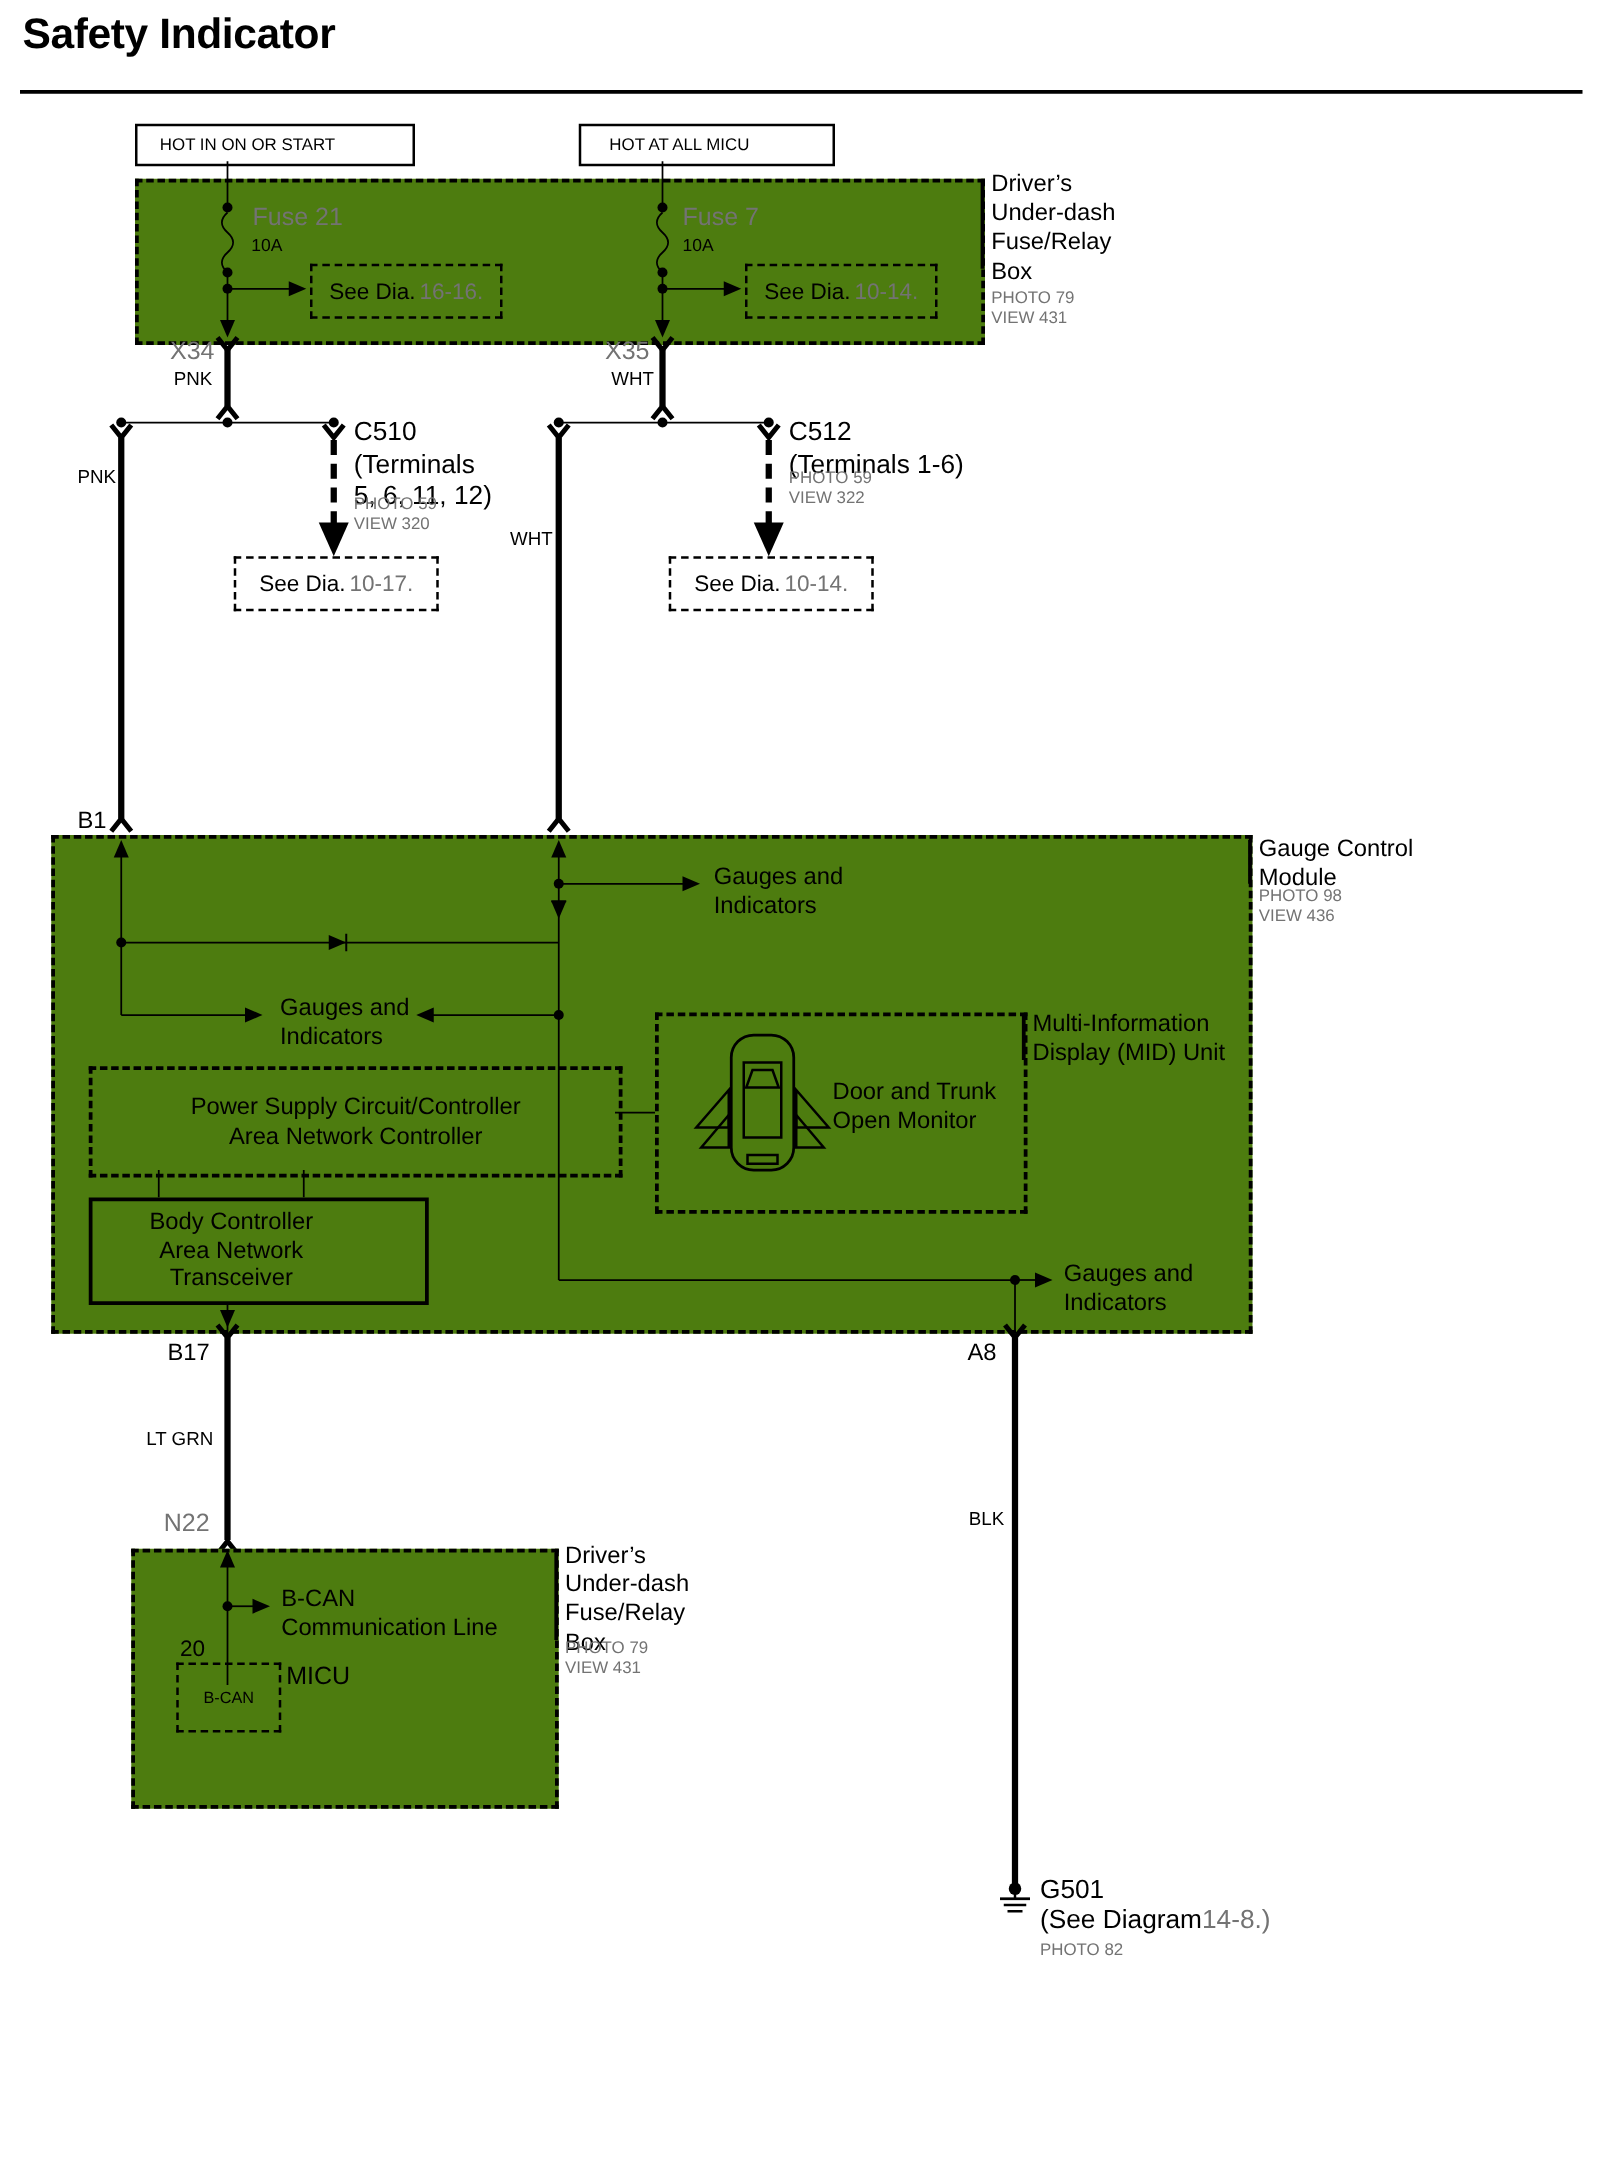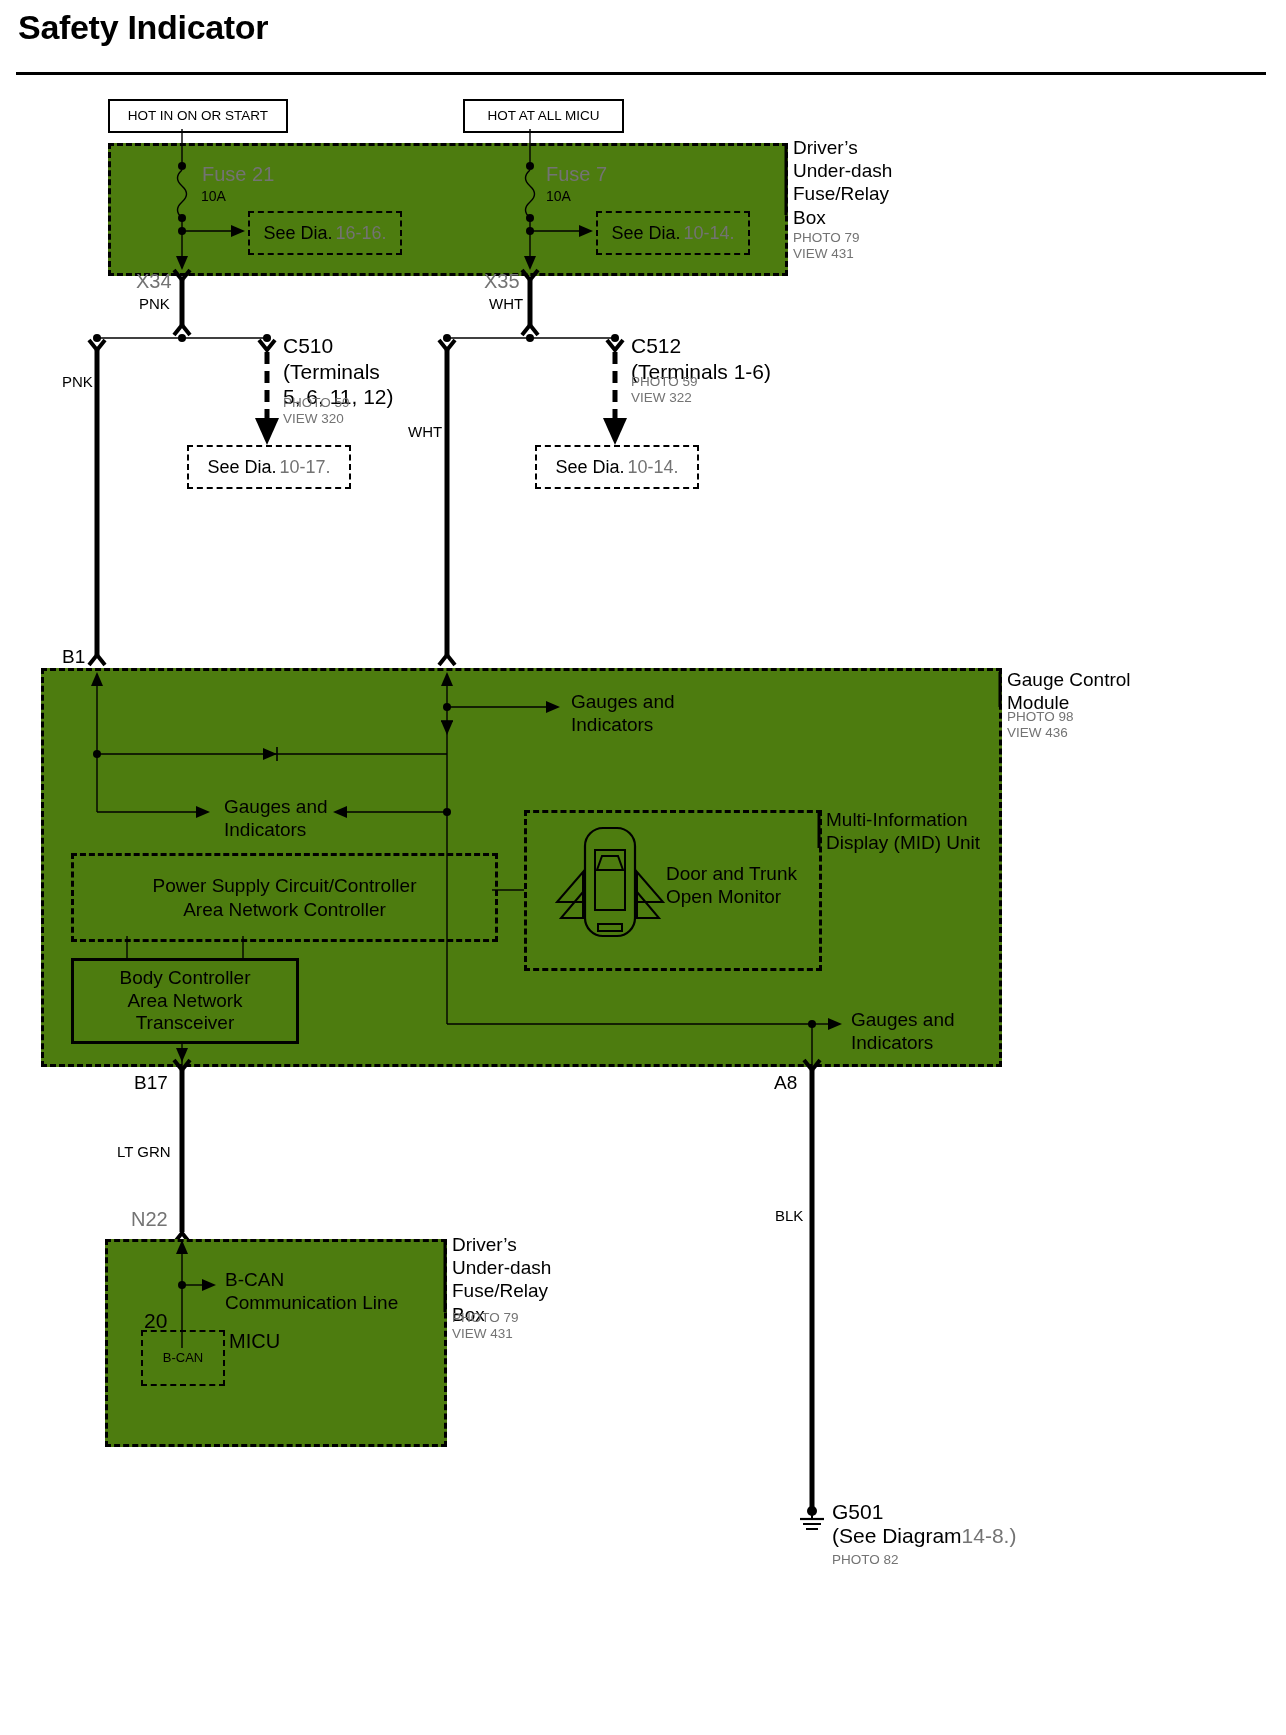--- a/index.html
+++ b/index.html
@@ -6,21 +6,21 @@
   body{width:1286px;height:1735px;position:relative;
        font-family:"Liberation Sans","DejaVu Sans",sans-serif;color:#000;}
   .abs{position:absolute;}
   .t{position:absolute;white-space:pre;line-height:1.12;}
   .blue{color:#737373;}
   .sm{font-size:13px;}
   .md{font-size:19px;}
   .lg{font-size:21px;}
   #title{left:18px;top:8px;font-size:34px;font-weight:bold;letter-spacing:-0.3px;}
   #rule{left:16px;top:72px;width:1250px;height:3px;background:#000;}
-  .box-solid{position:absolute;border:2px solid #000;background:#fff;}
+  .box-solid{position:absolute;border:2px solid #000;background:#fff;padding-left:44px;}
   .box-dash{position:absolute;border:3px dashed #000;}
   .shade{background:#4d7c0f;}
   .box-dash-thin{position:absolute;border:2px dashed #000;background:transparent;}
   .dot{position:absolute;width:8px;height:8px;border-radius:50%;background:#000;}
   svg{position:absolute;overflow:visible;}
 </style>
 </head>
 <body>
 
 <div class="t" id="title">Safety Indicator</div>
@@ -268,21 +268,21 @@
 <svg style="left:0;top:0;width:1286px;height:1735px;">
   <line x1="182" y1="1248" x2="182" y2="1348" stroke="#000" stroke-width="1.4"></line>
   <polygon points="182,1240 176,1254 188,1254" fill="#000"></polygon>
   <line x1="182" y1="1285" x2="204" y2="1285" stroke="#000" stroke-width="1.4"></line>
   <polygon points="216,1285 202,1279 202,1291" fill="#000"></polygon>
 </svg>
 <div class="dot" style="left:178px;top:1281px;"></div>
 
 <div class="t" style="left:225px;top:1268px;font-size:19px;line-height:1.22;"><span>B-CAN</span><br><span>Communication Line</span></div>
 
-<div class="t" style="left:144px;top:1309px;font-size:21px;">20</div>
+<div class="t" style="left:144px;top:1309px;font-size:18px;">20</div>
 
 <div class="box-dash-thin" style="left:141px;top:1330px;width:80px;height:52px;">
   <div class="t" style="left:0;top:0;width:80px;height:52px;display:flex;align-items:center;justify-content:center;font-size:13px;">B-CAN</div>
 </div>
 <div class="t" style="left:229px;top:1330px;font-size:20px;">MICU</div>
 
 <svg style="left:0;top:0;width:1286px;height:1735px;">
   <line x1="445" y1="1242" x2="445" y2="1312" stroke="#000" stroke-width="3"></line>
 </svg>
 <div class="t md" style="left:452px;top:1233px;font-size:19px;line-height:1.22;"><span>Driver’s</span><br><span>Under-dash</span><br><span>Fuse/Relay</span><br><span>Box</span></div>

